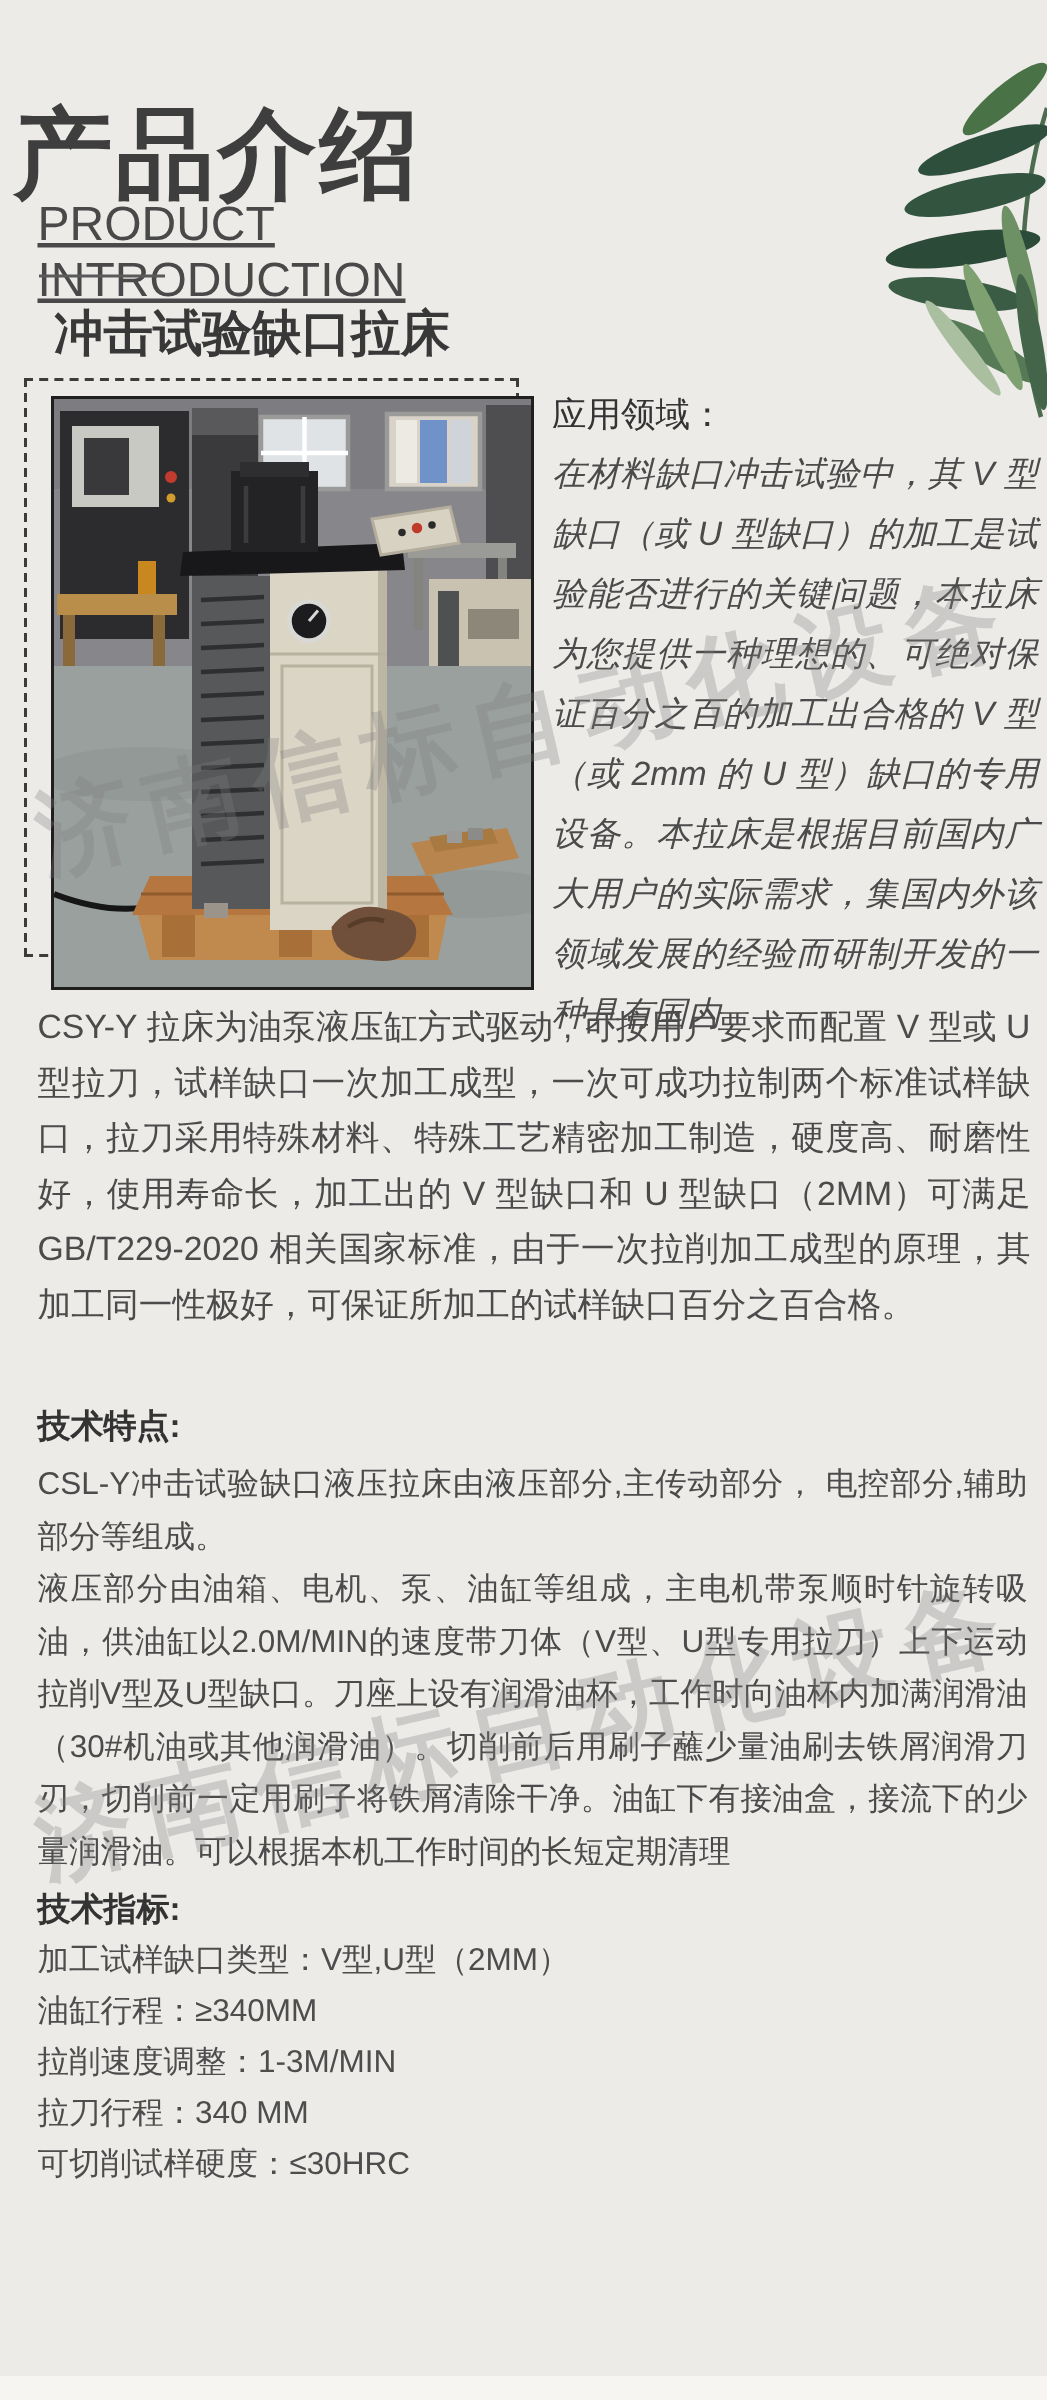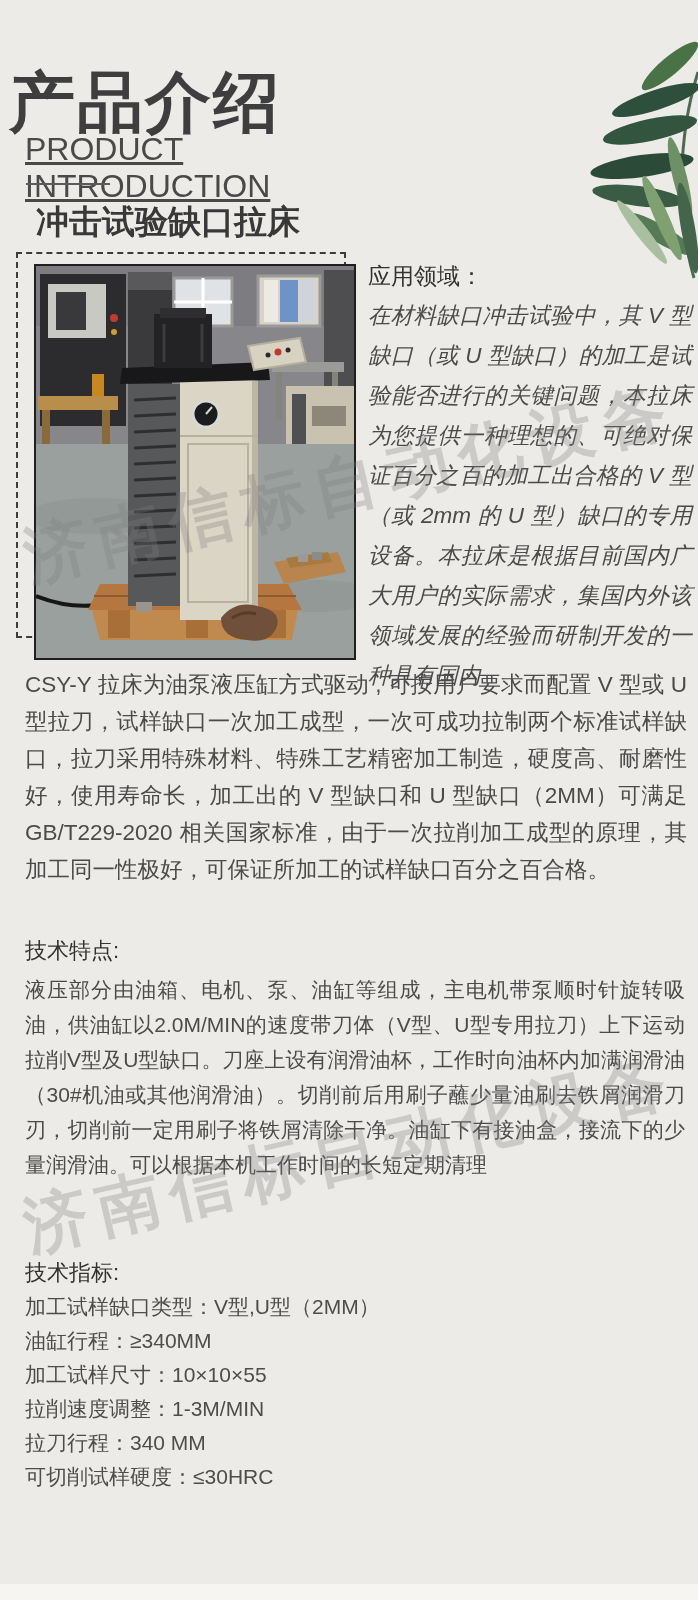--- a/index.html
+++ b/index.html
@@ -51,21 +51,21 @@
   }
   .para2{
     left:25px;top:666px;width:662px;margin:0;
     font-size:22.5px;line-height:37px;color:#4b4b4b;text-align:justify;
   }
   
   .features{
     left:25px;top:936px;width:660px;
   }
   .sec-heading{
-    font-size:22px;font-weight:400;color:#333;line-height:30px;margin:0 0 6px 0;
+    font-size:22px;font-weight:700;color:#333;line-height:30px;margin:0 0 6px 0;
   }
   .features p{
     margin:0;font-size:21px;line-height:35px;color:#4b4b4b;text-align:justify;
   }
   
   .specs{
     left:25px;top:1258px;width:660px;
   }
   .specs .sec-heading{margin-bottom:2px;}
   .spec-item{
@@ -202,28 +202,28 @@
 </div>
 
 <div class="abs app-col">
   <div class="app-heading">应用领域：</div>
   <p class="app-body">在材料缺口冲击试验中，其 V 型缺口（或 U 型缺口）的加工是试验能否进行的关键问题，本拉床为您提供一种理想的、可绝对保证百分之百的加工出合格的 V 型（或 2mm 的 U 型）缺口的专用设备。本拉床是根据目前国内广大用户的实际需求，集国内外该领域发展的经验而研制开发的一种具有国内</p>
 </div>
 <p class="abs para2">CSY-Y 拉床为油泵液压缸方式驱动 , 可按用户要求而配置 V 型或 U 型拉刀，试样缺口一次加工成型，一次可成功拉制两个标准试样缺口，拉刀采用特殊材料、特殊工艺精密加工制造，硬度高、耐磨性好，使用寿命长，加工出的 V 型缺口和 U 型缺口（2MM）可满足 GB/T229-2020 相关国家标准，由于一次拉削加工成型的原理，其加工同一性极好，可保证所加工的试样缺口百分之百合格。</p>
 
 <div class="abs features">
   <h3 class="sec-heading">技术特点:</h3>
+  <p>CSL-Y冲击试验缺口液压拉床由液压部分,主传动部分， 电控部分,辅助部分等组成。</p>
   <p>液压部分由油箱、电机、泵、油缸等组成，主电机带泵顺时针旋转吸油，供油缸以2.0M/MIN的速度带刀体（V型、U型专用拉刀）上下运动拉削V型及U型缺口。刀座上设有润滑油杯，工作时向油杯内加满润滑油（30#机油或其他润滑油）。切削前后用刷子蘸少量油刷去铁屑润滑刀刃，切削前一定用刷子将铁屑清除干净。油缸下有接油盒，接流下的少量润滑油。可以根据本机工作时间的长短定期清理</p>
 </div>
 
 <div class="abs specs">
   <h3 class="sec-heading">技术指标:</h3>
   <div class="spec-item">加工试样缺口类型：V型,U型（2MM）</div>
   <div class="spec-item">油缸行程：≥340MM</div>
-  <div class="spec-item">加工试样尺寸：10×10×55</div>
   <div class="spec-item">拉削速度调整：1-3M/MIN</div>
   <div class="spec-item">拉刀行程：340 MM</div>
   <div class="spec-item">可切削试样硬度：≤30HRC</div>
 </div>
 
 <div class="abs watermark wm1">济南信标自动化设备</div>
 <div class="abs watermark wm2">济南信标自动化设备</div>
 
 <div class="abs bottom-strip"></div>
 

